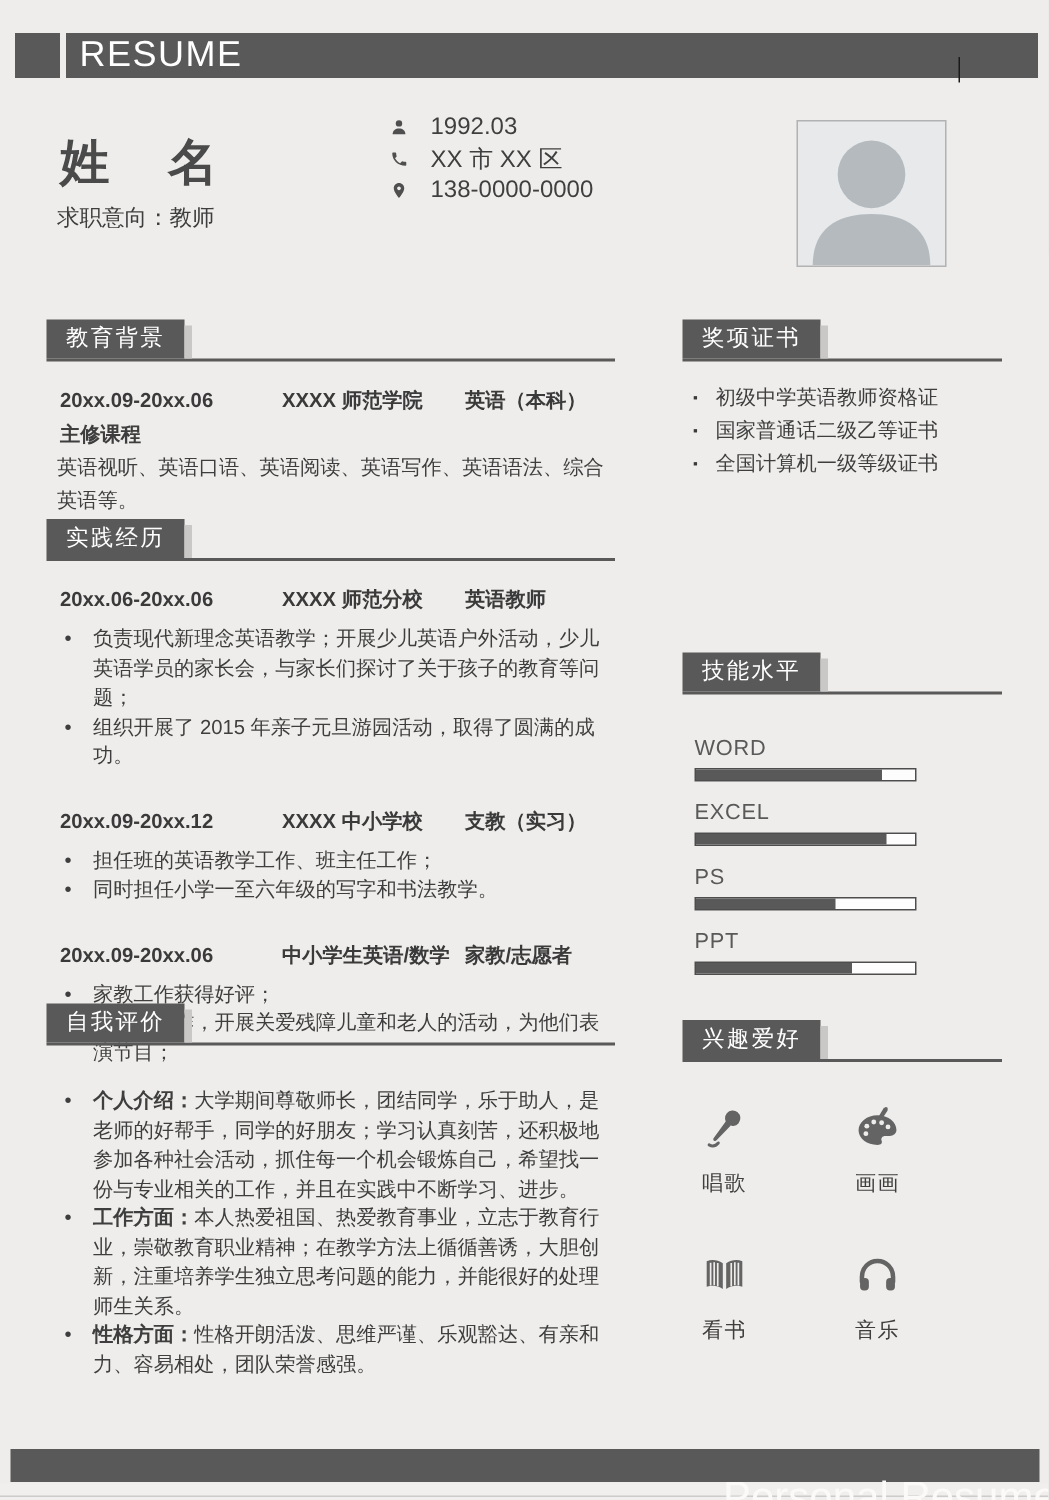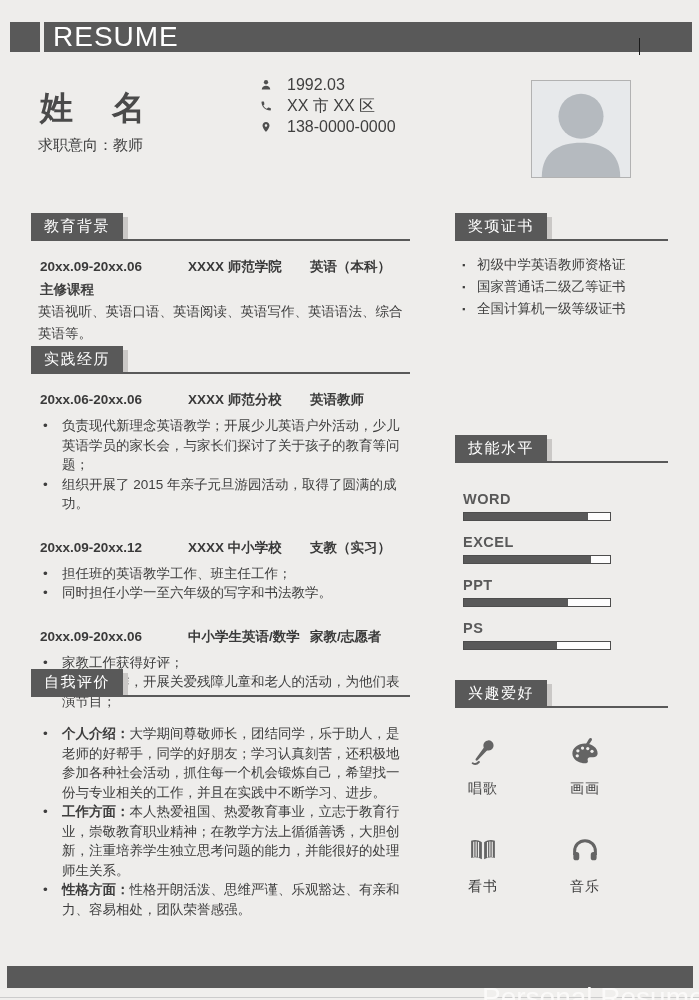--- a/index.html
+++ b/index.html
@@ -6,21 +6,21 @@
   html,body { background:#e9e8e6; }
   .page {
     position: relative; width: 699px; height: 1000px;
     background: #eeedeb; overflow: hidden;
     font-family: "Liberation Sans", "DejaVu Sans", sans-serif;
     color: #3e3e3e;
   }
   
   .corner-square { position:absolute; left:10px; top:22px; width:30px; height:30px; background:#595959; }
   .title-bar { position:absolute; left:44px; top:22px; width:648px; height:30px; background:#595959;
-    color:#fff; font-size:28px; letter-spacing:1px; line-height:30px; padding-left:9px; }
+    color:#fff; font-size:24px; letter-spacing:1px; line-height:30px; padding-left:9px; }
   .text-cursor { position:absolute; left:639px; top:38px; width:1px; height:17px; background:#1a1a1a; }
   
   .name { position:absolute; left:40px; top:86px; font-size:33px; font-weight:bold; color:#4a4a4a; letter-spacing:3px; }
   .intent { position:absolute; left:38px; top:136px; font-size:15px; color:#3e3e3e; }
   .contacts { position:absolute; left:260px; top:74px; }
   .contact-row { display:flex; align-items:center; height:21.4px; font-size:16px; color:#3f3f3f; }
   .contact-row svg { width:12px; height:12px; margin-right:15px; fill:#4f4f4f; flex:none; }
   .photo { position:absolute; left:531px; top:80px; width:100px; height:98px;
     background:#e7e9eb; border:1px solid #b2b2b2; overflow:hidden; }
   .photo svg { width:100%; height:100%; fill:#b5babf; }
@@ -44,21 +44,21 @@
   .bullet .b-dot { width:22px; padding-left:3px; flex:none; }
   .bullet .b-dot::before { content:'\2022'; }
   .eval-list { margin:27px 0 0 9px; }
   .eval-list .bullet b { font-weight:bold; }
   
   .award-list { margin-top:13px; }
   .award-item { display:flex; align-items:center; height:22px; font-size:13.5px; color:#3e3e3e; }
   .award-item .sq { width:22px; padding-left:7px; font-size:9px; color:#3a3a3a; flex:none; }
   .award-item .sq::before { content:'\25AA'; }
   .skill-list { margin:28px 0 0 8px; }
-  .skill { margin-bottom:13px;font-weight:bold; }
+  .skill { margin-bottom:13px; }
   .skill-name { font-size:14.5px; color:#595959; letter-spacing:0.5px; margin-bottom:5px; }
   .skill-bar { width:148px; height:9px; border:1px solid #4d4d4d; background:#fdfdfd; }
   .bar-fill { height:100%; background:#595959; }
   .hobby-grid { display:grid; grid-template-columns:102px 102px; row-gap:37px; margin:29px 0 0 13px; }
   .hobby svg { width:30px; height:30px; fill:#646464; display:block; }
   .hobby-label { margin-top:13px; font-size:14px; color:#3e3e3e; letter-spacing:1px; }
   
   .footer-bar { position:absolute; left:7px; top:966px; width:686px; height:22px; background:#595959; }
   .bottom-strip { position:absolute; left:0; top:989px; width:699px; height:11px; background:#f0efed; }
   .bottom-line { position:absolute; left:0; top:997px; width:699px; height:1px; background:#cccccc; }
@@ -225,29 +225,29 @@
             <div class="bar-fill" style="width: 85%;"></div>
           </div>
       </div>
       <div class="skill">
         <div class="skill-name">EXCEL</div>
         <div class="skill-bar">
             <div class="bar-fill" style="width: 87%;"></div>
           </div>
       </div>
       <div class="skill">
+        <div class="skill-name">PS</div>
+        <div class="skill-bar">
+            <div class="bar-fill" style="width: 64%;"></div>
+          </div>
+      </div>
+      <div class="skill">
         <div class="skill-name">PPT</div>
         <div class="skill-bar">
             <div class="bar-fill" style="width: 71%;"></div>
-          </div>
-      </div>
-      <div class="skill">
-        <div class="skill-name">PS</div>
-        <div class="skill-bar">
-            <div class="bar-fill" style="width: 64%;"></div>
           </div>
       </div>
     </div>
   </section>
 
   <section class="sec" style="left:455px; top:680px; width:213px;">
     <div class="sec-head">
       <div class="sec-box">兴趣爱好</div>
     </div>
     <div class="hobby-grid">

